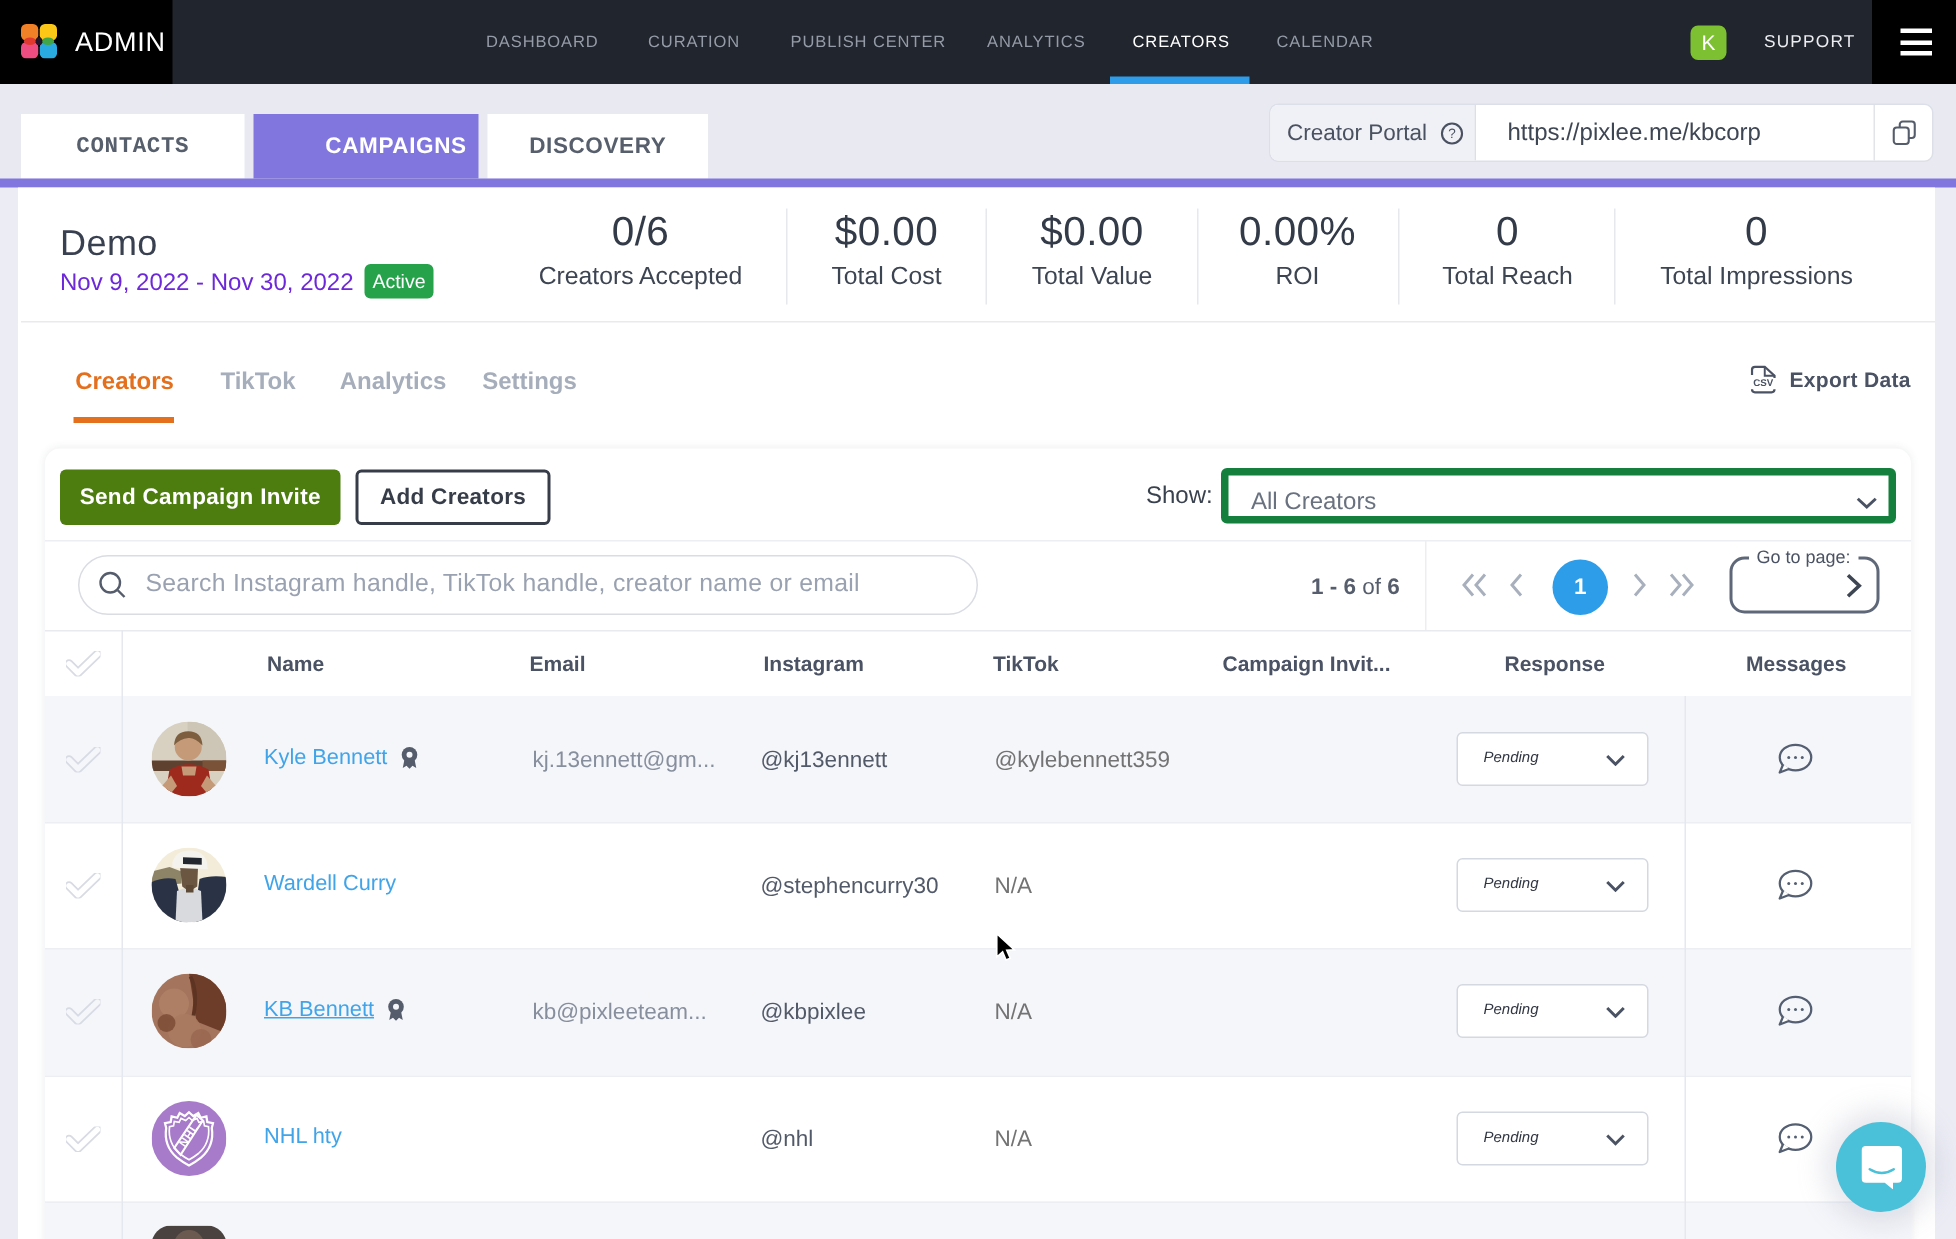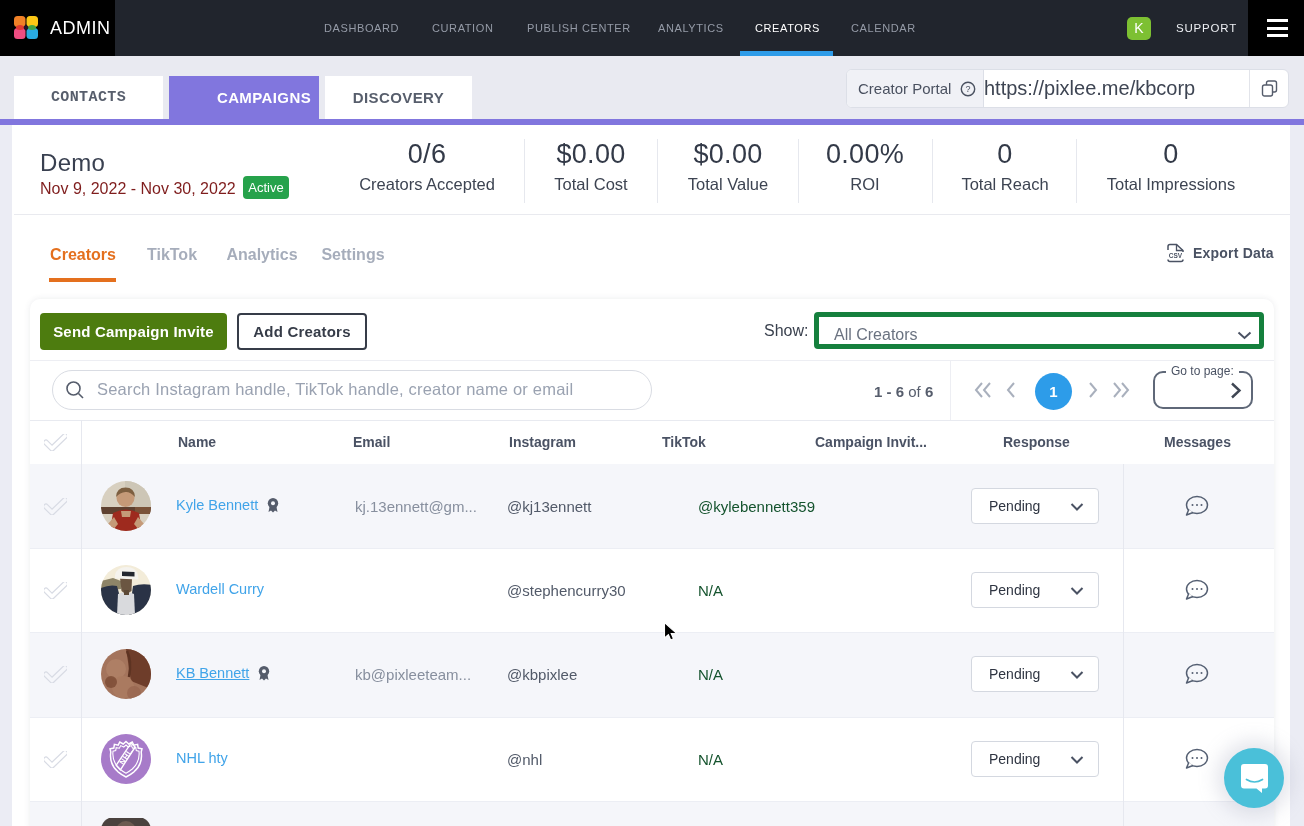--- a/index.html
+++ b/index.html
@@ -19,29 +19,29 @@
   .bline { position:absolute; left:1267px; width:21px; height:3px; background:#fff; }
 
   
   #row2 { position:absolute; left:0; top:56px; width:1304px; height:63px; background:#e9eaf1; }
   .tab { position:absolute; top:76px; height:43px; font-size:15px; font-weight:bold; letter-spacing:0.4px; text-align:center; line-height:43px; color:#575e6c; background:#fff; }
   .tab.active { background:#8176de; color:#fff; }
   #purpleline { position:absolute; left:0; top:119px; width:1304px; height:6px; background:#8176de; }
 
   #cportal { position:absolute; left:846px; top:69px; width:443px; height:39px; background:#fff; border:1px solid #dcdfe7; border-radius:6px; display:flex; }
   #cp-left { width:137px; background:#f0f1f6; border-right:1px solid #dcdfe7; border-radius:5px 0 0 5px; display:flex; align-items:center; padding-left:11px; color:#4a5160; font-size:15px; }
-  #cp-url { flex:1; display:flex; align-items:center; color:#3e4553; font-size:20px; }
+  #cp-url { flex:1; display:flex; align-items:center; padding-left:21px; color:#3e4553; font-size:16px; }
   #cp-copy { width:39px; border-left:1px solid #e2e4ea; display:flex; align-items:center; justify-content:center; }
 
   
   #panel { position:absolute; left:12px; top:125px; width:1278px; height:701px; background:#fff; }
 
   
   #demo { position:absolute; left:40px; top:149px; font-size:24px; color:#394050; font-weight:500; letter-spacing:0.3px; }
-  #daterange { position:absolute; left:40px; top:180px; font-size:16px; color:#7f1d1d; }
+  #daterange { position:absolute; left:40px; top:180px; font-size:16px; color:#6d28d9; }
   #activebadge { position:absolute; left:243px; top:176px; width:46px; height:23px; background:#26a24b; border-radius:4px; color:#fff; font-size:13px; text-align:center; line-height:23px; }
   .statdiv { position:absolute; top:139px; width:1px; height:64px; background:#e6e8ee; }
   .stat { position:absolute; top:139px; transform:translateX(-50%); text-align:center; }
   .stat .v { font-size:27px; color:#333a48; font-weight:500; letter-spacing:0.3px; }
   .stat .l { font-size:16.5px; color:#3d4452; margin-top:5px; }
   #hdr-divider { position:absolute; left:14px; top:214px; width:1276px; height:1px; background:#e9eaef; }
 
   
   .ctab { position:absolute; top:246px; font-size:16px; font-weight:bold; color:#a6adbb; transform:translateX(-50%); }
   #ctab-creators { color:#e4701e; }
@@ -76,23 +76,23 @@
   #msgcol-border { position:absolute; left:1093px; top:165px; width:1px; height:366px; background:#e6e8ef; }
 
   .trow { position:absolute; left:0; width:1244px; }
   .trow.stripe { background:#f5f6fa; }
   .trow .sep { position:absolute; left:0; top:0; width:1244px; height:1px; background:#eceef4; }
   .avatar { position:absolute; left:71px; width:50px; height:50px; border-radius:50%; overflow:hidden; }
   .nm { position:absolute; left:146px; font-size:14.5px; color:#41a4e9; display:flex; align-items:center; height:18px; }
   .nm svg { margin-left:9px; }
   .em { position:absolute; left:325px; font-size:15px; color:#878f9e; }
   .ig { position:absolute; left:477px; font-size:15px; color:#525a69; }
-  .tk { position:absolute; left:668px; font-size:15px; color:#14532d; }
+  .tk { position:absolute; left:633px; font-size:15px; color:#737373; }
   .pending { position:absolute; left:941px; width:128px; height:36px; background:#fff; border:1px solid #d4d8e0; border-radius:4px; }
-  .pending span { position:absolute; left:17px; line-height:34px; font-size:14px; color:#2f3542; }
+  .pending span { position:absolute; left:17px; line-height:34px; font-size:10px; color:#2f3542;font-style:italic; }
 
   
   #intercom { position:absolute; left:1224px; top:748px; width:60px; height:60px; border-radius:50%; background:#4ac0d9; box-shadow:0 0 18px 8px rgba(150,155,180,0.25); }
 </style>
 </head>
 <body>
 
 <div id="topbar"></div>
 <div id="logoblock"></div>
 <svg class="abs" style="left:14px; top:16px;" width="24" height="23" viewBox="0 0 24 23">

